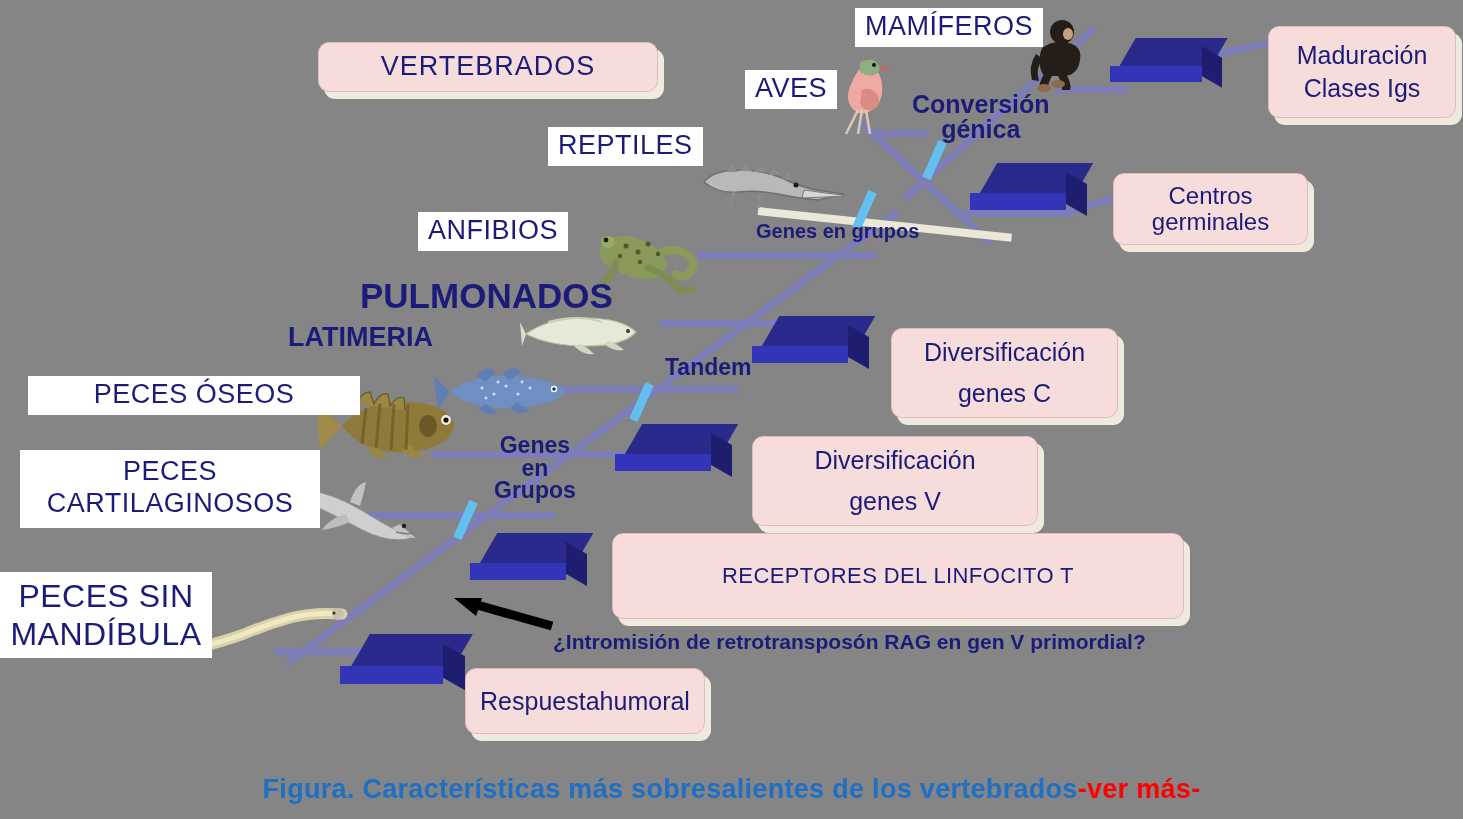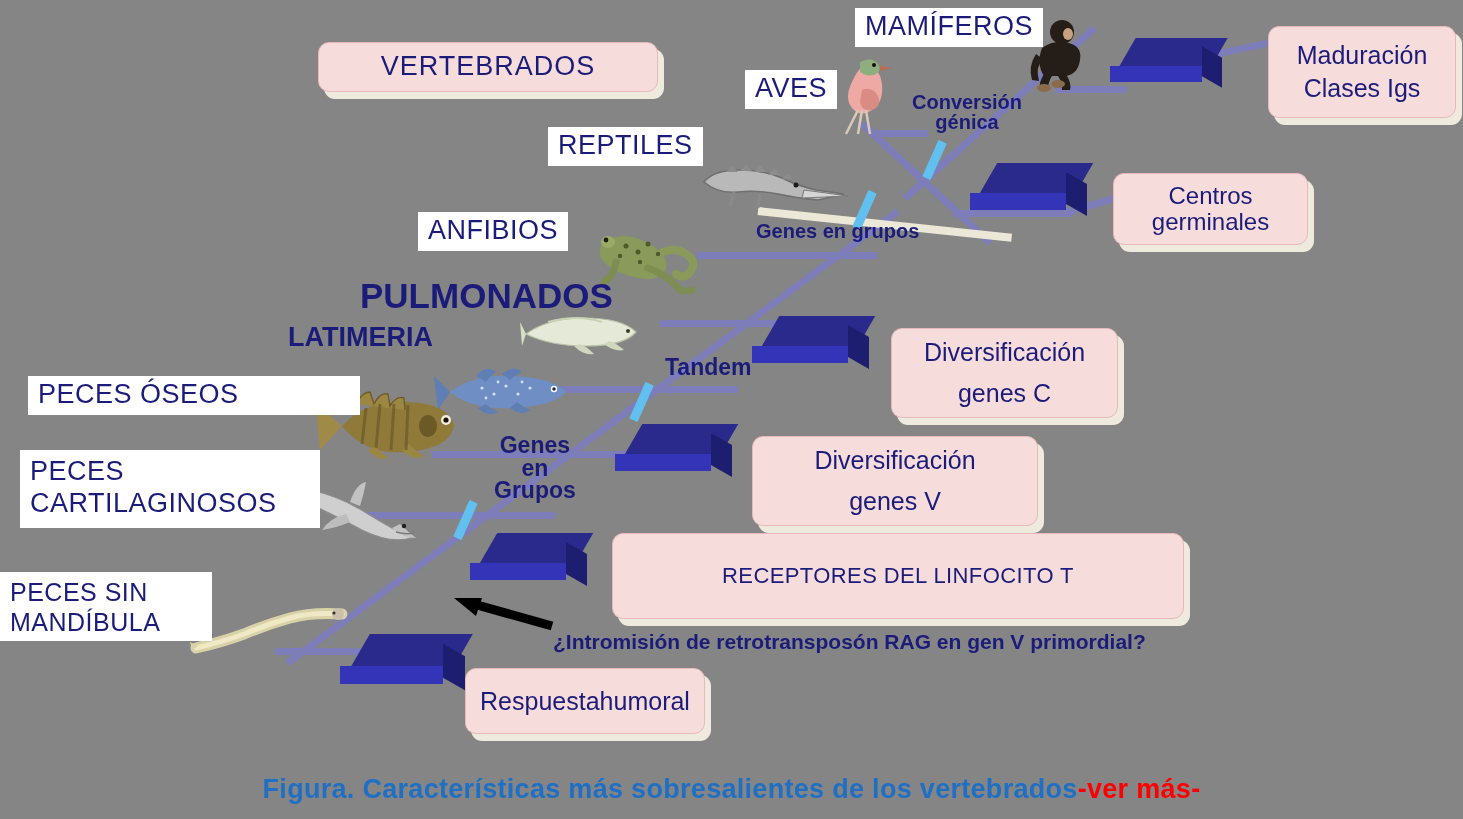--- a/index.html
+++ b/index.html
@@ -13,20 +13,21 @@
     height:819px;
     background:#858585;
     overflow:hidden;
   }
   .abs{position:absolute;}
   .lbl-white{
     background:#ffffff;
     color:#1b1b7a;
     font-weight:400;
     letter-spacing:.5px;
+    text-align:center;
     line-height:1.18;
     padding:3px 10px 4px 10px;
     white-space:nowrap;
   }
   .lbl-plain{
     color:#1b1b7a;
     font-weight:bold;
     white-space:nowrap;
   }
 
@@ -331,26 +332,26 @@
 
   <div class="abs lbl-white" style="left:20px; top:450px; width:300px; font-size:27px; box-sizing:border-box; padding-top:6px; padding-bottom:8px;">
     <div>PECES</div>
     <div>CARTILAGINOSOS</div>
   </div>
 
   <div class="abs lbl-white" style="left:28px; top:376px; width:332px; font-size:27px; box-sizing:border-box;">
     <span>PECES ÓSEOS</span>
   </div>
 
-  <div class="abs lbl-white" style="left:0px; top:572px; width:212px; font-size:25px; box-sizing:border-box; padding-top:6px; ">
+  <div class="abs lbl-white" style="left:0px; top:572px; width:212px; font-size:32px; box-sizing:border-box; padding-top:6px; ">
     <div>PECES SIN</div>
     <div>MANDÍBULA</div>
   </div>
 
-  <div class="abs lbl-plain" style="left:912px; top:92px; font-size:20px; text-align:center; line-height:1.0;">
+  <div class="abs lbl-plain" style="left:912px; top:92px; font-size:25px; text-align:center; line-height:1.0;">
     <div>Conversión</div>
     <div>génica</div>
   </div>
 
   <div class="abs lbl-plain" style="left:756px; top:220px; font-size:20px;">
     <span>Genes en grupos</span>
   </div>
 
   <div class="abs lbl-plain" style="left:665px; top:354px; font-size:23px;">
     <span>Tandem</span>

